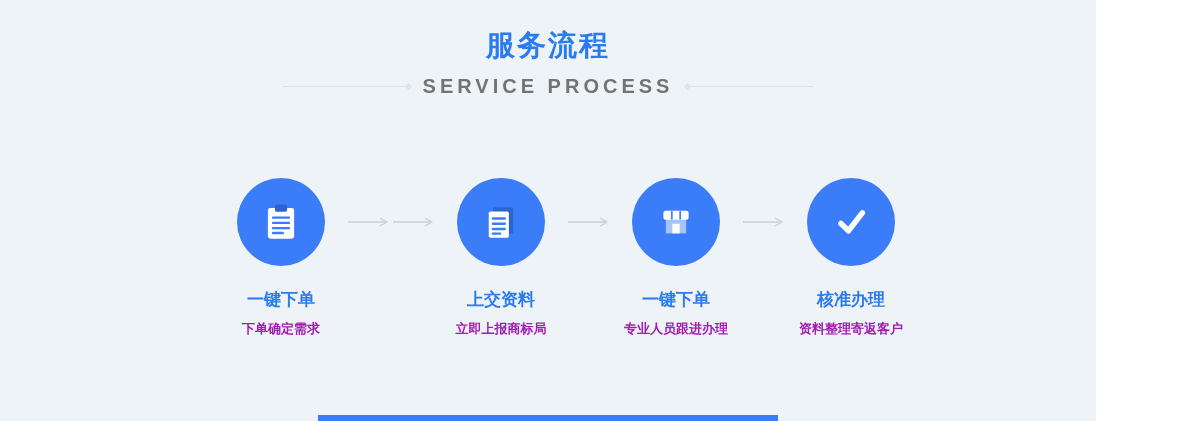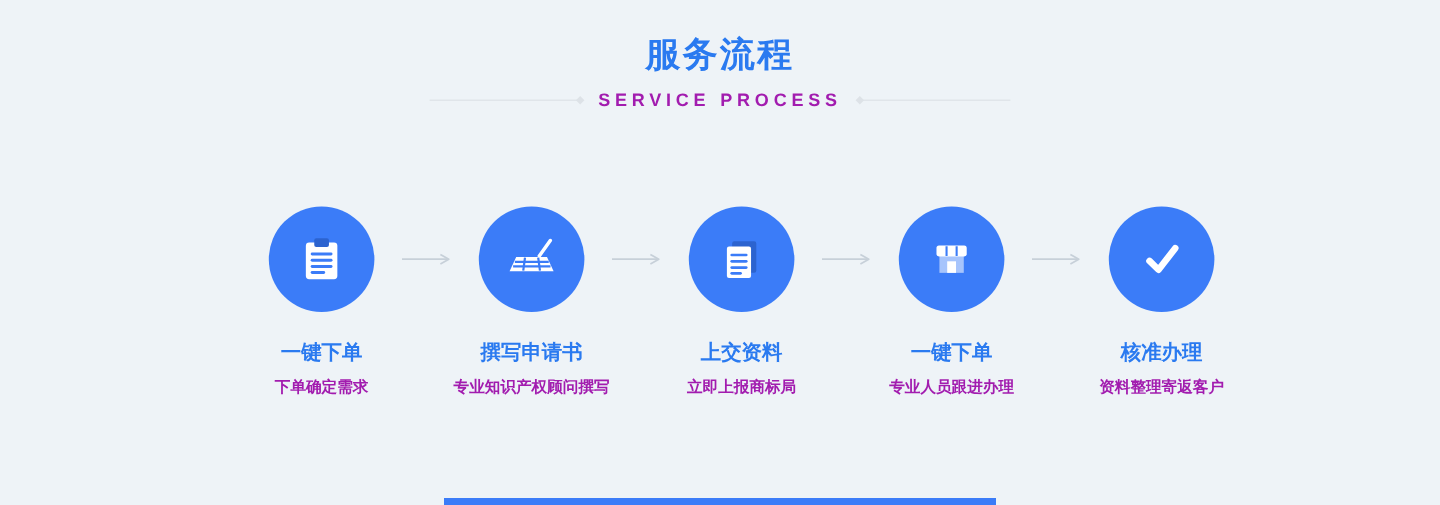--- a/index.html
+++ b/index.html
@@ -1,20 +1,20 @@
 <!DOCTYPE html>
 <html><head>
 <meta charset="utf-8">
 <style>
   * { margin: 0; padding: 0; box-sizing: border-box; }
   body { font-family: "Liberation Sans", "DejaVu Sans", sans-serif; }
 
   .page {
     position: relative;
-    width: 1200px;
+    width: 1096px;
     height: 421px;
     background: #eef3f7;
     overflow: hidden;
   }
 
   
   .header { text-align: center; padding-top: 26px; }
   .title {
     font-size: 29px;
     font-weight: bold;
@@ -39,23 +39,23 @@
     position: absolute;
     top: -2px;
     width: 5px;
     height: 5px;
     background: #dde2e7;
     transform: rotate(45deg);
   }
   .deco-line.left::after { right: -2px; }
   .deco-line.right::after { left: -2px; }
   .subtitle {
-    font-size: 15px;
-    font-weight: bold;
-    color: #a21caf;
+    font-size: 20px;
+    font-weight: bold;
+    color: #737373;
     letter-spacing: 4px;
   }
 
   
   .flow {
     margin-top: 80px;
     display: flex;
     justify-content: center;
     align-items: flex-start;
     padding-left: 36px;
@@ -137,36 +137,20 @@
       <div class="step-desc">下单确定需求</div>
     </div>
 
     <div class="arrow">
       <svg viewBox="0 0 45 12" width="45" height="12">
         <line x1="2" y1="6" x2="40" y2="6" stroke="#c7d0d9" stroke-width="1.4"></line>
         <path d="M34 2 L41 6 L34 10" fill="none" stroke="#c7d0d9" stroke-width="1.4" stroke-linejoin="round"></path>
       </svg>
     </div>
 
-    <div class="step">
-      <div class="circle">
-        <svg viewBox="0 0 24 24" width="44" height="44">
-          <line x1="15.5" y1="10.5" x2="20.5" y2="3.5" stroke="#ffffff" stroke-width="1.6" stroke-linecap="round"></line>
-          <polygon points="5,11 19,11 22,17.5 2,17.5" fill="#ffffff"></polygon>
-          <g stroke="#3b7cf8" stroke-width="1">
-            <line x1="4.4" y1="13.2" x2="19.8" y2="13.2"></line>
-            <line x1="3.6" y1="15.3" x2="20.6" y2="15.3"></line>
-            <line x1="9" y1="11.3" x2="8.2" y2="17.2"></line>
-            <line x1="15" y1="11.3" x2="15.8" y2="17.2"></line>
-          </g>
-        </svg>
-      </div>
-      <div class="step-label">撰写申请书</div>
-      <div class="step-desc">专业知识产权顾问撰写</div>
-    </div>
 
     <div class="arrow">
       <svg viewBox="0 0 45 12" width="45" height="12">
         <line x1="2" y1="6" x2="40" y2="6" stroke="#c7d0d9" stroke-width="1.4"></line>
         <path d="M34 2 L41 6 L34 10" fill="none" stroke="#c7d0d9" stroke-width="1.4" stroke-linejoin="round"></path>
       </svg>
     </div>
 
     <div class="step">
       <div class="circle">

